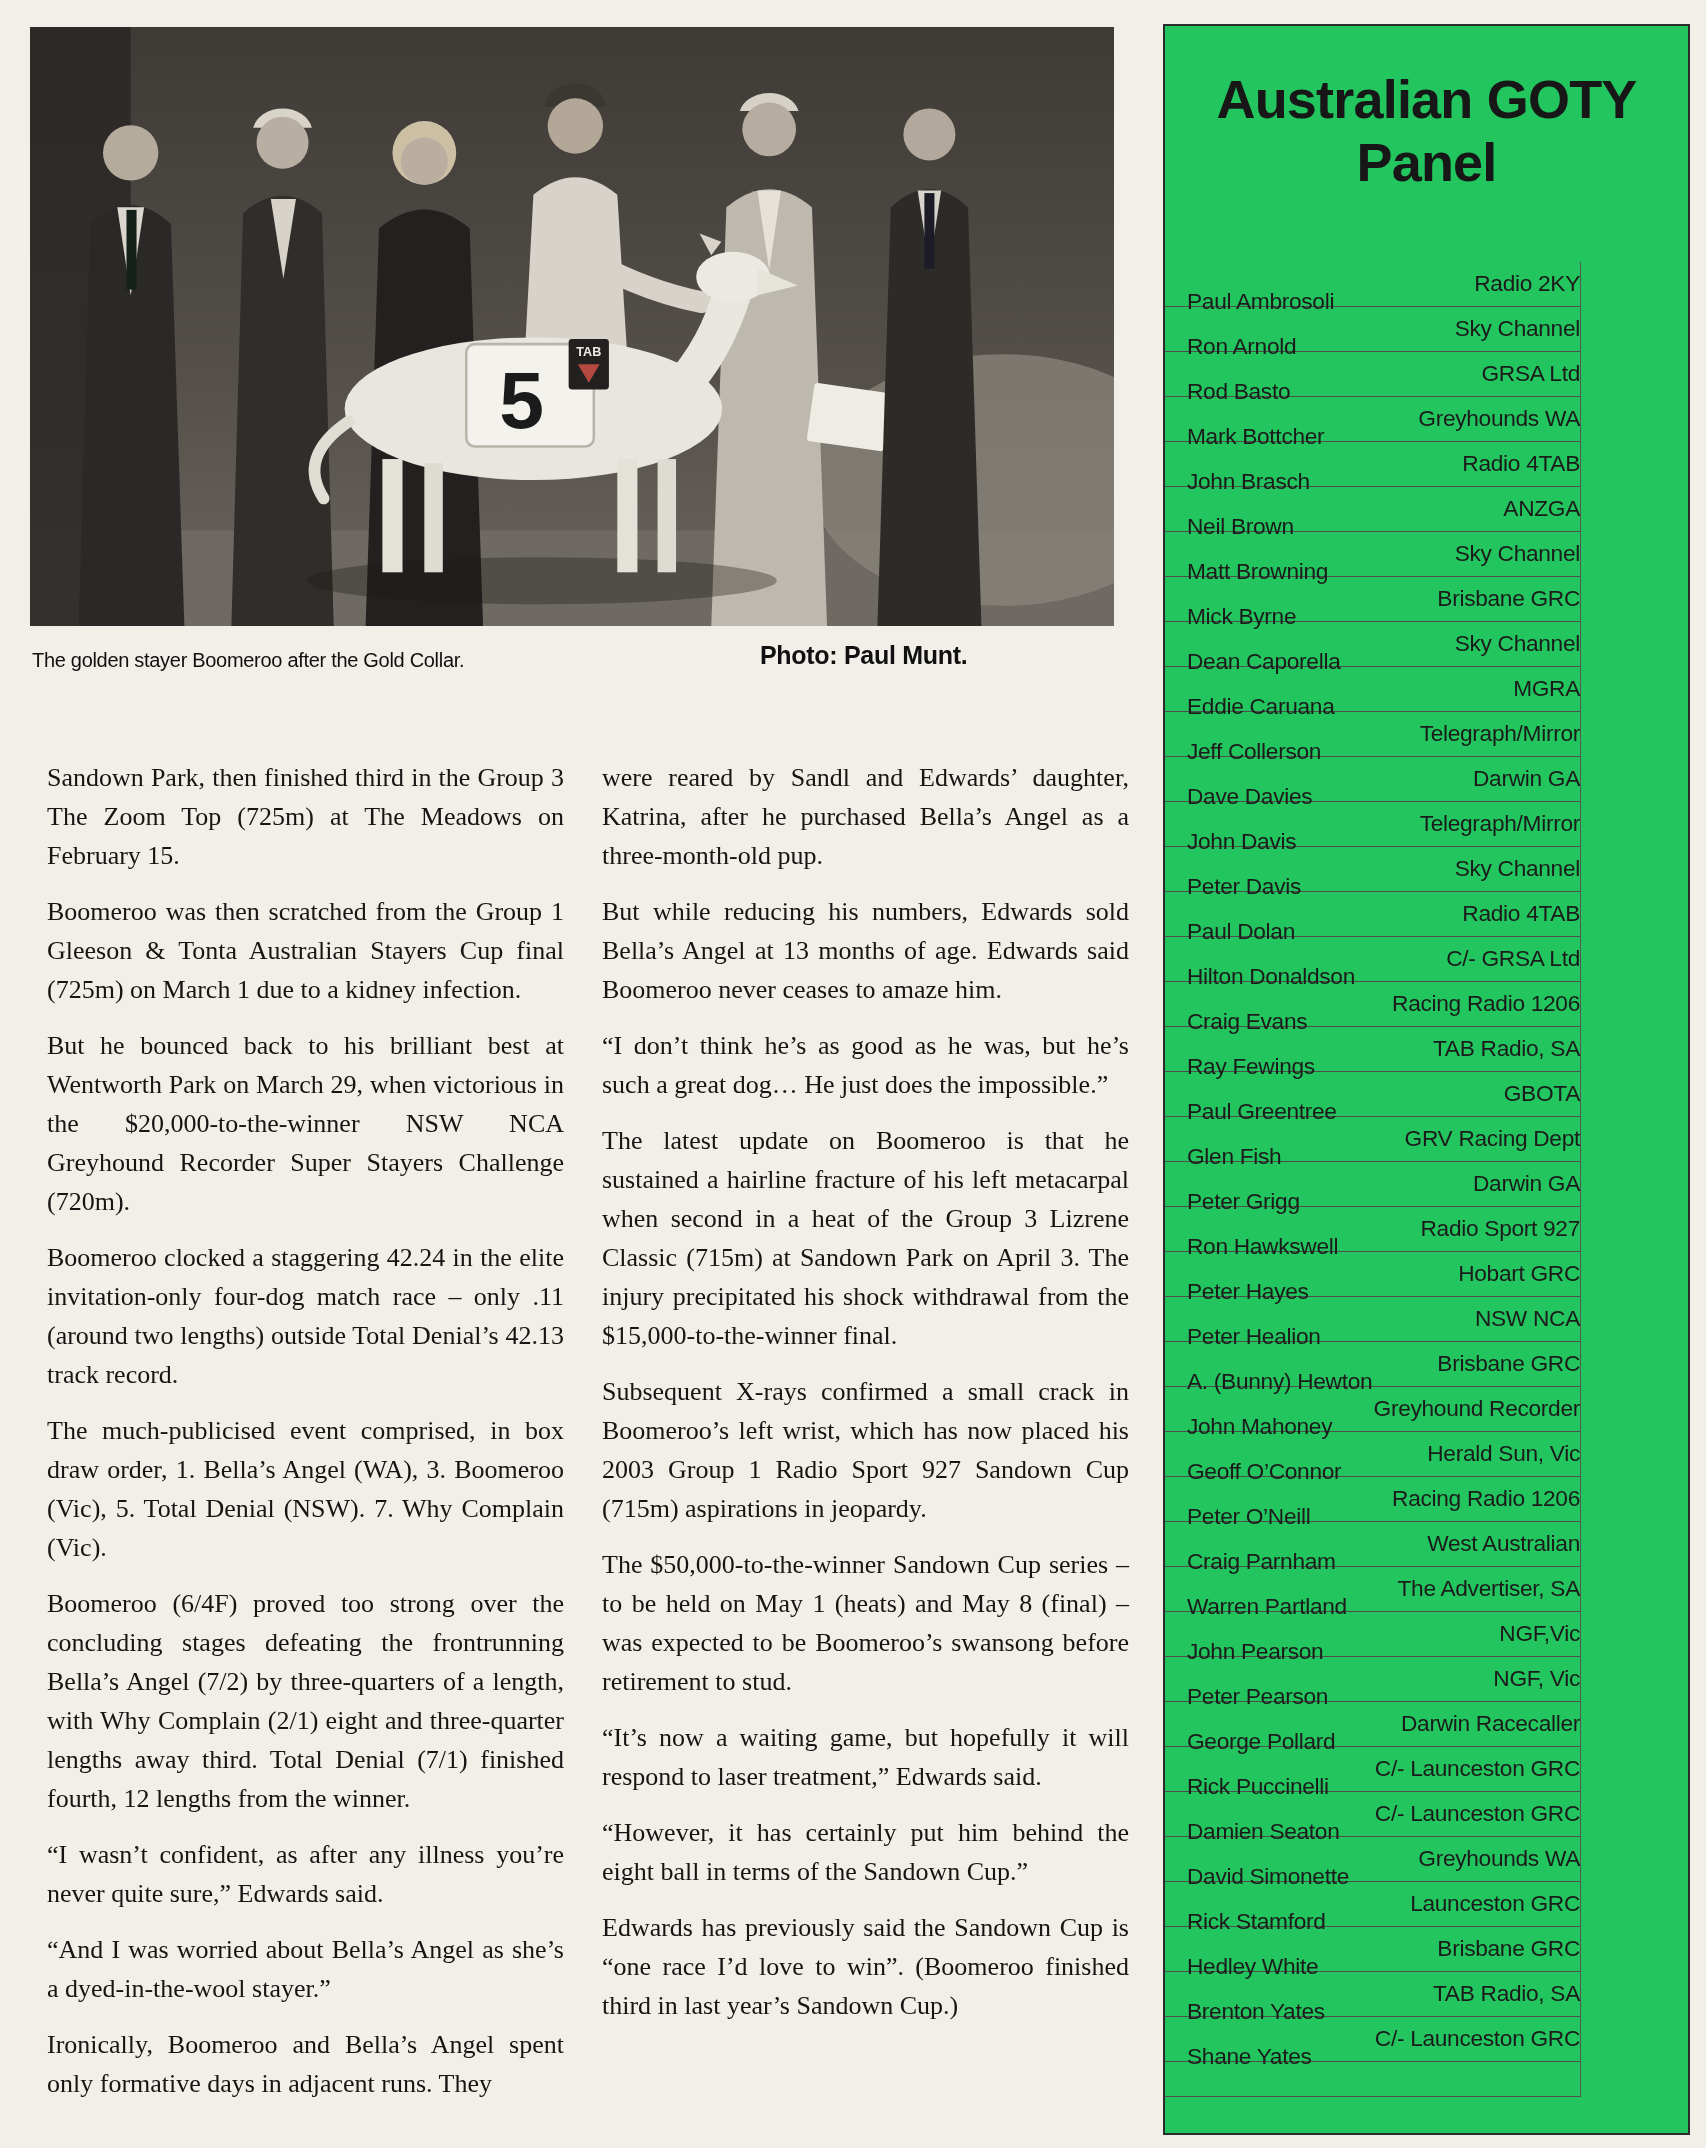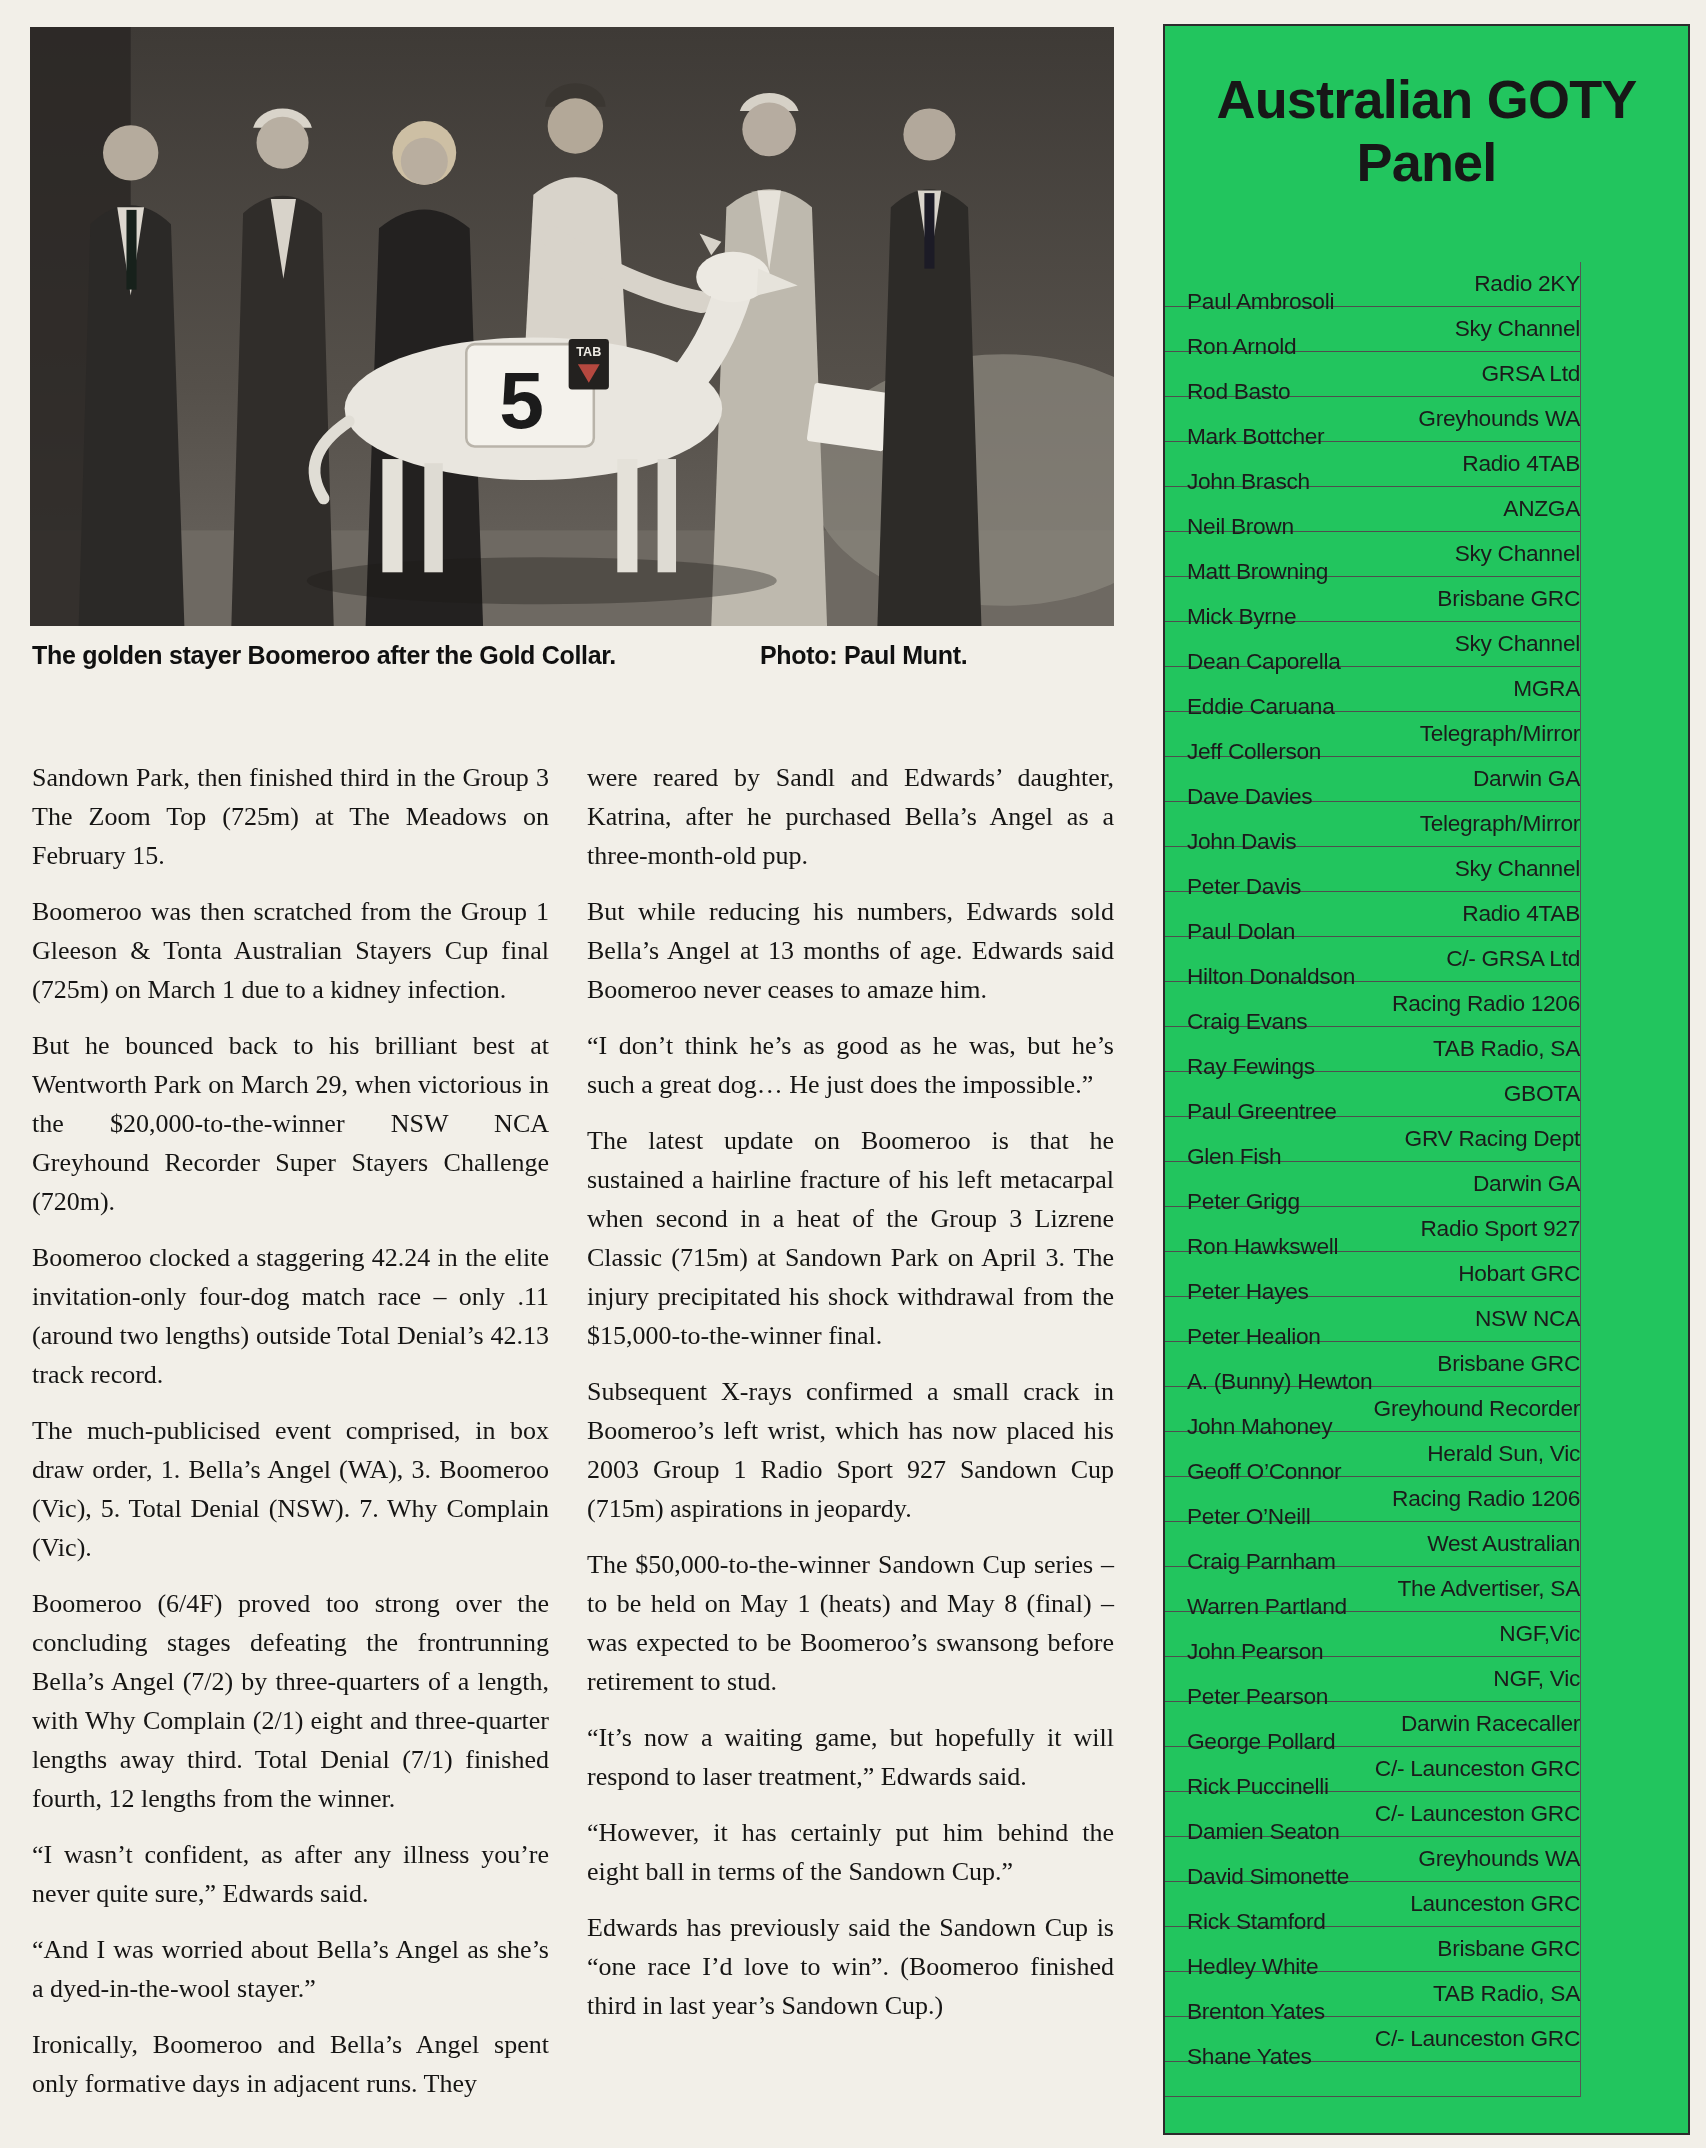--- a/index.html
+++ b/index.html
@@ -10,28 +10,29 @@
     overflow:hidden;
   }
   
   .photo{
     position:absolute;left:30px;top:27px;width:1084px;height:599px;
     background:#4a4641;overflow:hidden;
   }
   .photo svg{display:block;width:100%;height:100%;}
   
   .caption-row{position:absolute;left:32px;top:641px;width:1082px;height:34px;color:#101010;}
-  .caption-main{position:absolute;left:0;top:0;font-size:25px;font-weight:bold;letter-spacing:-0.3px;}
+  .caption-main{position:absolute;left:0;top:8px;font-size:20px;font-weight:normal;letter-spacing:-0.3px;}
   .caption-credit{position:absolute;left:728px;top:0;font-size:25px;font-weight:bold;letter-spacing:-0.3px;}
   
   .article-col{
     position:absolute;top:758px;
     font-family:"Liberation Serif",serif;
     font-size:26px;line-height:39px;color:#161514;
     text-align:justify;
+    margin-left:15px;
   }
   .col-left{left:32px;width:517px;}
   .col-right{left:587px;width:527px;}
   .article-col p{margin:0 0 17px 0;}
   
   .panel{
     position:absolute;left:1163px;top:23.5px;width:527px;height:2111px;
     background:#22c55e;border:2.5px solid #2c2c2c;box-sizing:border-box;
   }
   .panel-title{

